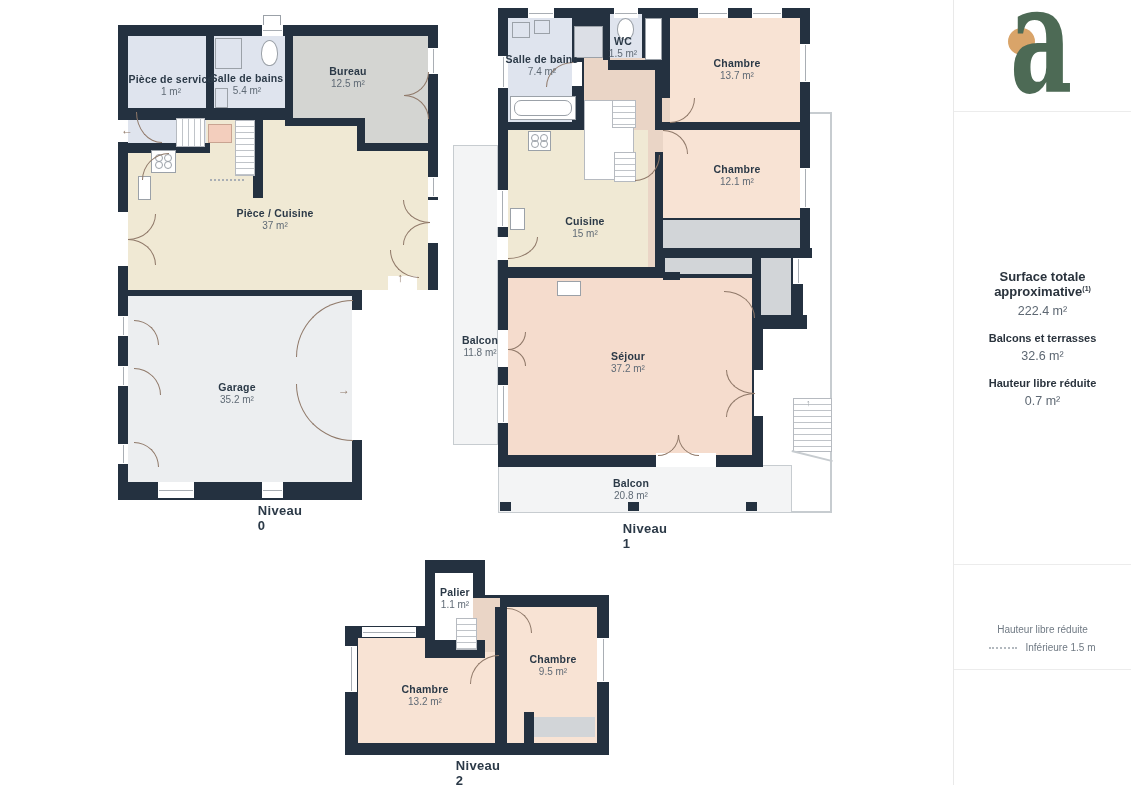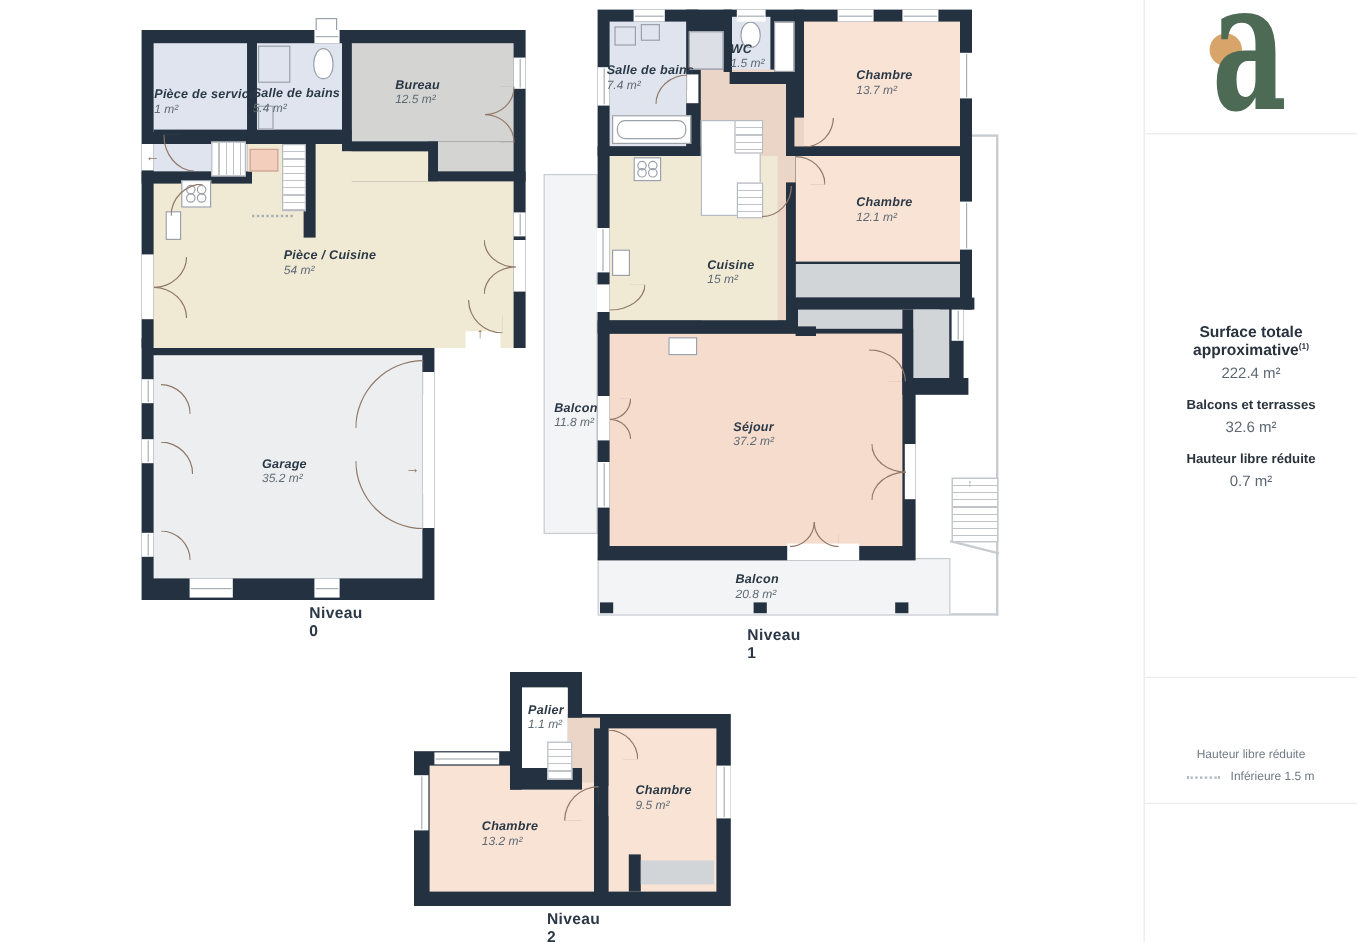--- a/index.html
+++ b/index.html
@@ -22,21 +22,21 @@
           background-image:repeating-linear-gradient(to bottom,#fff 0 5px,#c0c4c9 5px 6px);}
   .stairs.across{background-image:repeating-linear-gradient(to right,#fff 0 5px,#c0c4c9 5px 6px);}
   .box{position:absolute;background:#fff;border:1px solid #9ba1a8;box-sizing:border-box;}
   .gbox{position:absolute;background:#dcdfe6;border:1px solid #9ba1a8;box-sizing:border-box;}
   .outline{position:absolute;border:1.5px solid #c7ccd0;background:#f3f4f5;box-sizing:border-box;}
   .thin{position:absolute;background:#c7ccd0;}
   .knob{position:absolute;width:6px;height:6px;border:1px solid #9ba1a8;border-radius:50%;}
   .oval{position:absolute;border:1px solid #9ba1a8;border-radius:50% 50% 45% 45%;background:#fff;}
   .arrow{position:absolute;color:#8f7868;font-size:12px;line-height:1;}
   .dotted{position:absolute;border-top:2px dotted #a9aeb4;}
-  .room-label{position:absolute;transform:translate(-50%,-50%);white-space:nowrap;z-index:5;font-style:italic;}
+  .room-label{position:absolute;transform:translate(-50%,-50%);text-align:center;white-space:nowrap;z-index:5;}
   .rname{font-size:10.5px;font-weight:bold;color:#2b3947;letter-spacing:.2px;}
   .rarea{font-size:10px;color:#5f6a75;margin-top:1px;}
   .level-label{position:absolute;transform:translate(-50%,-50%);font-size:13px;font-weight:bold;
                color:#2b3947;letter-spacing:.3px;z-index:5;}
   
   .sidebar{position:absolute;left:953px;top:0;width:178px;height:785px;background:#fff;
            border-left:1px solid #e9e9e9;box-sizing:border-box;}
   .sb-sec{position:absolute;left:0;width:100%;box-sizing:border-box;border-bottom:1px solid #ececec;}
   .logo{position:relative;width:70px;height:92px;margin:10px auto 0;}
   .logo-dot{position:absolute;left:0px;top:18px;width:27px;height:27px;border-radius:50%;background:#d9a469;}
@@ -142,21 +142,21 @@
     <div class="room-label" style="left:247px;top:84px;">
       <div class="rname">Salle de bains</div>
       <div class="rarea">5.4 m²</div>
     </div>
     <div class="room-label" style="left:348px;top:77px;">
       <div class="rname">Bureau</div>
       <div class="rarea">12.5 m²</div>
     </div>
     <div class="room-label" style="left:275px;top:219px;">
       <div class="rname">Pièce / Cuisine</div>
-      <div class="rarea">54 m²</div>
+      <div class="rarea">37 m²</div>
     </div>
     <div class="room-label" style="left:237px;top:393px;">
       <div class="rname">Garage</div>
       <div class="rarea">35.2 m²</div>
     </div>
     <div class="level-label" style="left:280px;top:518px;">Niveau 0</div>
   </div>
 
   <div class="abs" style="left:0;top:0;width:0;height:0;">
 
@@ -263,21 +263,21 @@
       <div class="rarea">1.5 m²</div>
     </div>
     <div class="room-label" style="left:737px;top:69px;">
       <div class="rname">Chambre</div>
       <div class="rarea">13.7 m²</div>
     </div>
     <div class="room-label" style="left:737px;top:175px;">
       <div class="rname">Chambre</div>
       <div class="rarea">12.1 m²</div>
     </div>
-    <div class="room-label" style="left:609px;top:227px;">
+    <div class="room-label" style="left:585px;top:227px;">
       <div class="rname">Cuisine</div>
       <div class="rarea">15 m²</div>
     </div>
     <div class="room-label" style="left:628px;top:362px;">
       <div class="rname">Séjour</div>
       <div class="rarea">37.2 m²</div>
     </div>
     <div class="room-label" style="left:480px;top:346px;">
       <div class="rname">Balcon</div>
       <div class="rarea">11.8 m²</div>

